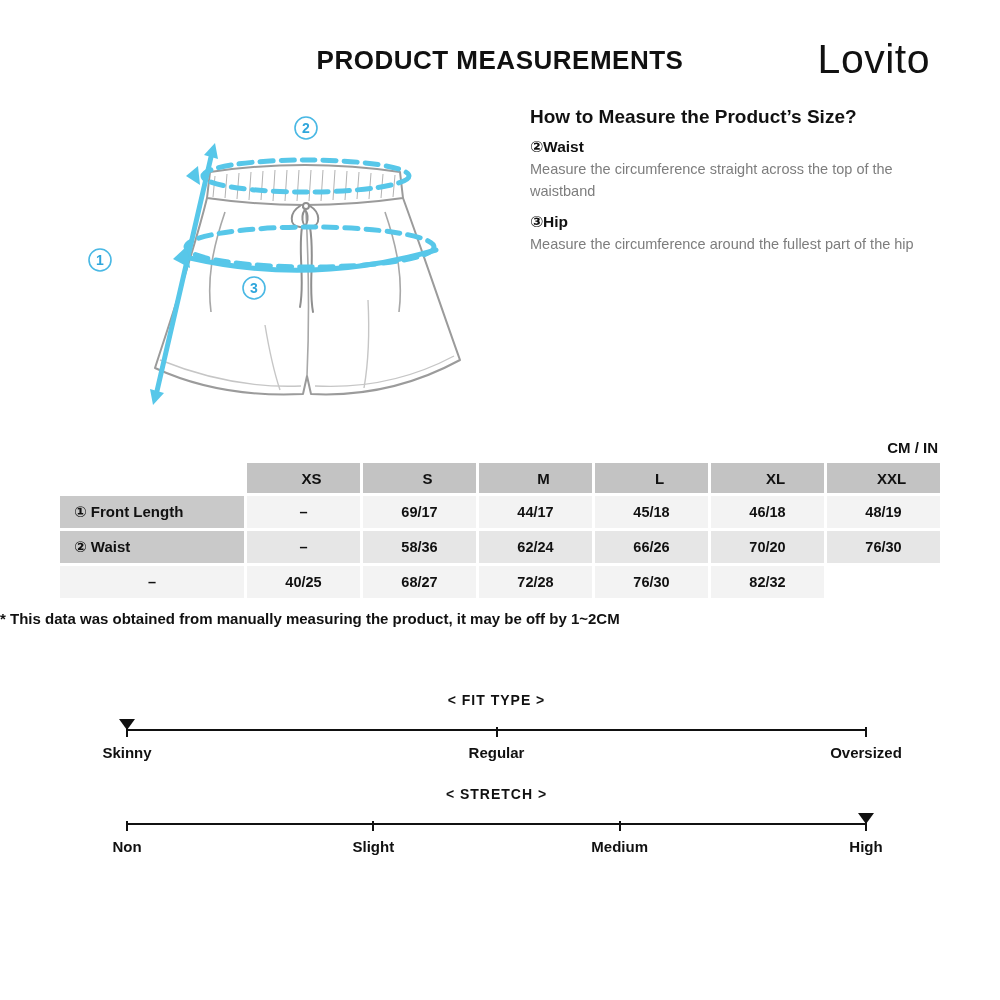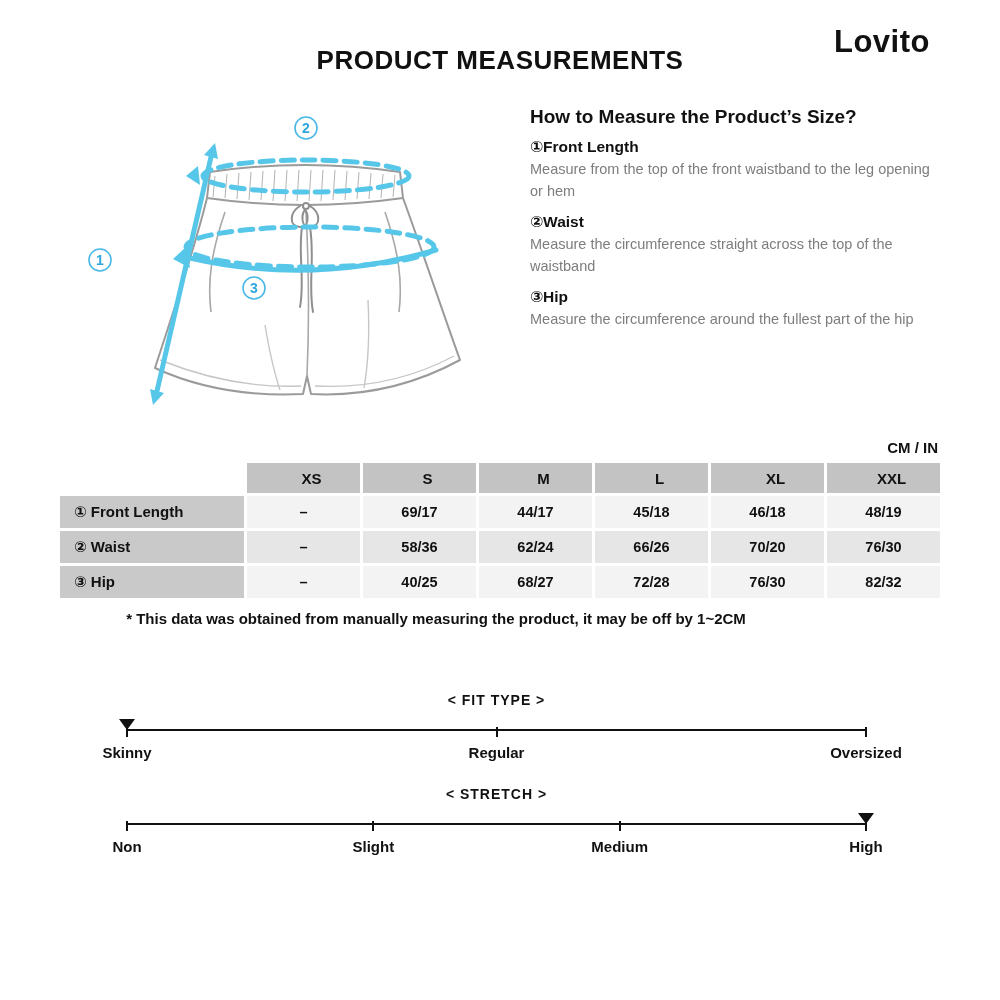--- a/index.html
+++ b/index.html
@@ -1,40 +1,40 @@
 <!DOCTYPE html>
 <html><head>
 <meta charset="utf-8">
 <style>
   html,body{margin:0;padding:0;}
   body{width:1000px;height:1000px;background:#ffffff;font-family:"Liberation Sans","DejaVu Sans",sans-serif;color:#111;}
   .page{position:relative;width:1000px;height:1000px;overflow:hidden;background:#fff;}
 
   .page-title{position:absolute;top:45px;left:0;width:1000px;text-align:center;font-size:26px;font-weight:800;letter-spacing:.5px;}
-  .brand{position:absolute;top:24px;right:70px;font-size:31px;font-weight:700;letter-spacing:.5px;}
+  .brand{position:absolute;top:36px;right:70px;font-size:41px;font-weight:400;letter-spacing:.5px;}
 
   .diagram{position:absolute;left:60px;top:100px;width:440px;height:345px;}
 
   .guide{position:absolute;left:530px;top:106px;width:410px;}
   .guide-heading{font-size:19px;font-weight:800;margin-bottom:10px;}
   .guide-item-label{font-size:15.5px;font-weight:700;margin-top:10px;}
   .guide-item-desc{font-size:14.5px;color:#7d7d7d;line-height:1.55;margin-top:2px;}
 
   .units{position:absolute;top:439px;right:62px;font-size:15px;font-weight:800;}
 
   .mtable{position:absolute;left:60px;top:463px;width:880px;display:grid;
           grid-template-columns:184px repeat(6,1fr);grid-template-rows:30px 32px 32px 32px;gap:3px;}
   .cell{display:flex;align-items:center;justify-content:center;font-size:15px;}
   .corner{background:#fff;}
   .head{background:#c3c3c3;font-weight:700;padding-left:16px;}
   .rlabel{background:#c9c9c9;justify-content:flex-start;padding-left:14px;font-weight:600;}
   .vr0,.vr2{background:#f3f3f3;font-weight:700;font-size:14.5px;}
   .vr1{background:#e6e6e6;font-weight:700;font-size:14.5px;}
 
-  .footnote{position:absolute;top:610px;left:0;width:872px;text-align:center;font-size:15px;font-weight:700;}
+  .footnote{position:absolute;top:610px;left:0;width:872px;font-size:15px;font-weight:700;}
 
   .scale{position:absolute;left:127px;width:739px;}
   #fit-scale{top:692px;}
   #stretch-scale{top:786px;}
   .scale-title{text-align:center;font-size:14px;font-weight:800;letter-spacing:1px;height:22px;}
   .scale-track{position:relative;height:2px;background:#111;margin-top:15px;}
   .tick{position:absolute;top:-2px;width:2px;height:10px;background:#111;transform:translateX(-50%);}
   .marker{position:absolute;top:-10px;width:0;height:0;transform:translateX(-50%);
           border-left:8px solid transparent;border-right:8px solid transparent;border-top:11px solid #111;}
   .scale-labels{position:relative;height:20px;margin-top:13px;}
@@ -98,24 +98,20 @@
         <text x="246" y="33" text-anchor="middle" font-size="14" font-weight="bold" fill="#2FA6DC">2</text>
         <circle cx="194" cy="188" r="11" fill="#ffffff" stroke="#49B8E4" stroke-width="1.6"></circle>
         <text x="194" y="193" text-anchor="middle" font-size="14" font-weight="bold" fill="#2FA6DC">3</text>
       </g>
     </svg>
   </div>
 
   <div class="guide">
     <div class="guide-heading">How to Measure the Product’s Size?</div>
     <div>
-      <div class="guide-item-label">①Front Length</div>
-      <div class="guide-item-desc">Measure from the top of the front waistband to the leg opening or hem</div>
-    </div>
-    <div>
       <div class="guide-item-label">②Waist</div>
       <div class="guide-item-desc">Measure the circumference straight across the top of the waistband</div>
     </div>
     <div>
       <div class="guide-item-label">③Hip</div>
       <div class="guide-item-desc">Measure the circumference around the fullest part of the hip</div>
     </div>
   </div>
 
   <div class="units">CM / IN</div>
@@ -138,21 +134,20 @@
     <div class="cell vr0">48/19</div>
 
     <div class="cell rlabel">② Waist</div>
     <div class="cell vr1">–</div>
     <div class="cell vr1">58/36</div>
     <div class="cell vr1">62/24</div>
     <div class="cell vr1">66/26</div>
     <div class="cell vr1">70/20</div>
     <div class="cell vr1">76/30</div>
 
-    <div class="cell rlabel">③ Hip</div>
     <div class="cell vr2">–</div>
     <div class="cell vr2">40/25</div>
     <div class="cell vr2">68/27</div>
     <div class="cell vr2">72/28</div>
     <div class="cell vr2">76/30</div>
     <div class="cell vr2">82/32</div>
   </div>
 
   <div class="footnote">* This data was obtained from manually measuring the product, it may be off by 1~2CM</div>
 

